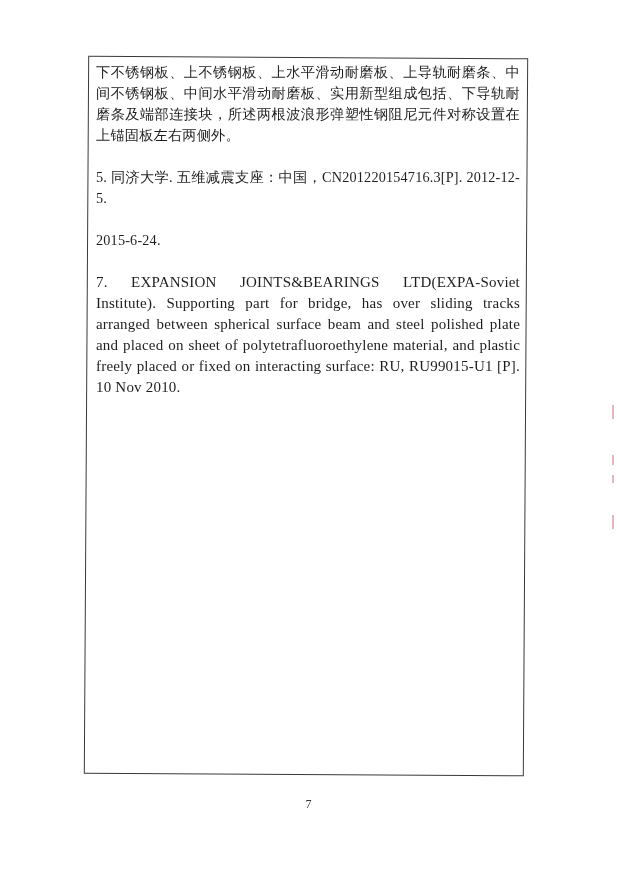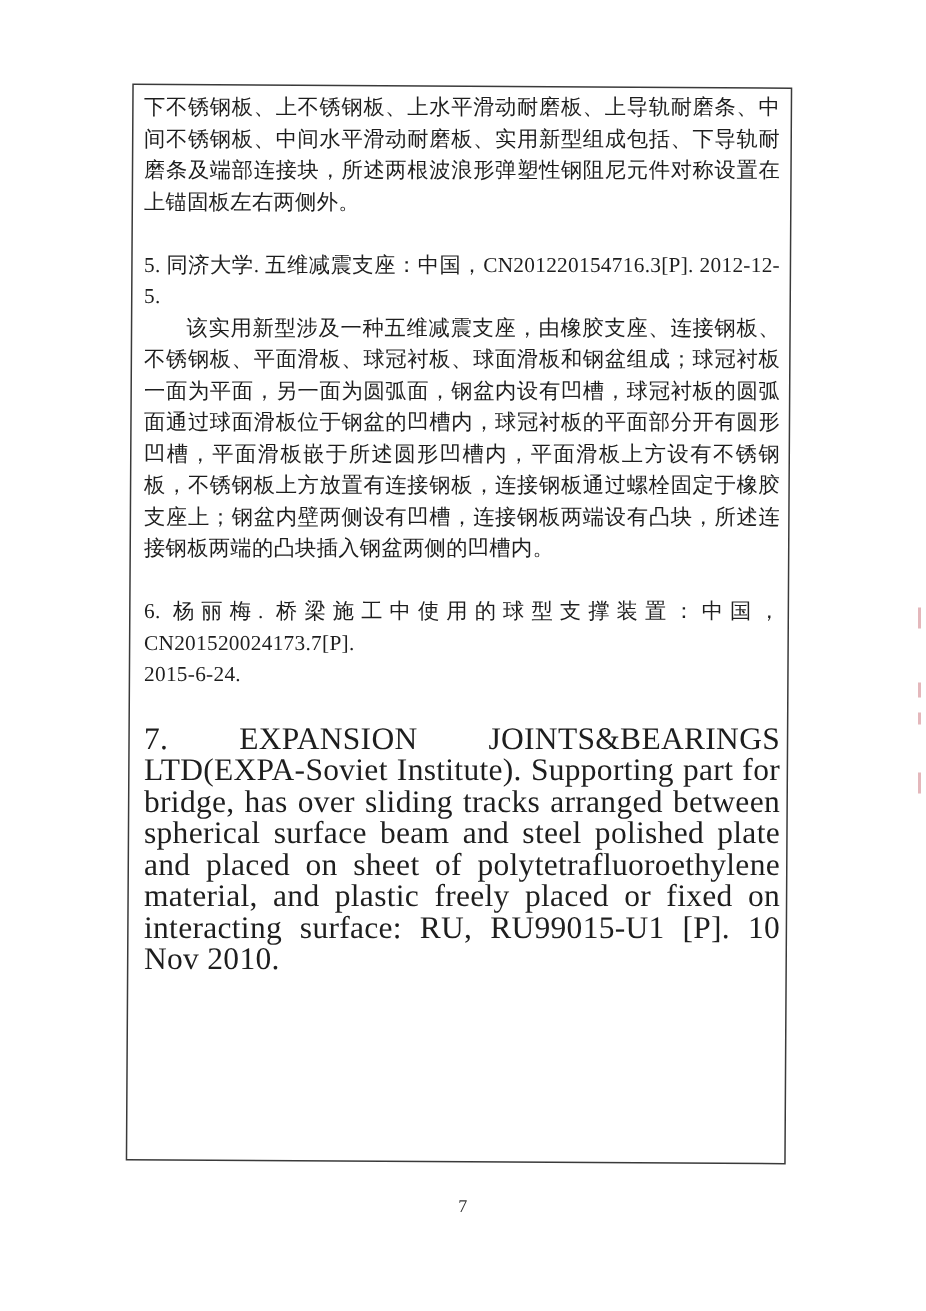--- a/index.html
+++ b/index.html
@@ -34,34 +34,32 @@
 
 <div class="frame"></div>
 
 <div class="content">
   <p class="para">下不锈钢板、上不锈钢板、上水平滑动耐磨板、上导轨耐磨条、中间不锈钢板、中间水平滑动耐磨板、实用新型组成包括、下导轨耐磨条及端部连接块，所述两根波浪形弹塑性钢阻尼元件对称设置在上锚固板左右两侧外。</p>
 
   <div class="gap"></div>
 
   <section>
     <p class="ref">5. 同济大学. 五维减震支座：中国，CN201220154716.3[P]. 2012-12-5.</p>
-    <p class="para indent">该实用新型涉及一种五维减震支座，由橡胶支座、连接钢板、不锈钢板、平面滑板、球冠衬板、球面滑板和钢盆组成；球冠衬板一面为平面，另一面为圆弧面，钢盆内设有凹槽，球冠衬板的圆弧面通过球面滑板位于钢盆的凹槽内，球冠衬板的平面部分开有圆形凹槽，平面滑板嵌于所述圆形凹槽内，平面滑板上方设有不锈钢板，不锈钢板上方放置有连接钢板，连接钢板通过螺栓固定于橡胶支座上；钢盆内壁两侧设有凹槽，连接钢板两端设有凸块，所述连接钢板两端的凸块插入钢盆两侧的凹槽内。</p>
   </section>
 
   <div class="gap"></div>
 
   <section>
-    <p class="ref ref-justify">6. 杨丽梅. 桥梁施工中使用的球型支撑装置：中国，CN201520024173.7[P].</p>
     <p class="ref">2015-6-24.</p>
   </section>
 
   <div class="gap"></div>
 
   <section>
-    <p class="ref" style="font-size:21px; line-height:21px;">7. EXPANSION JOINTS&amp;BEARINGS LTD(EXPA-Soviet Institute). Supporting part for bridge, has over sliding tracks arranged between spherical surface beam and steel polished plate and placed on sheet of polytetrafluoroethylene material, and plastic freely placed or fixed on interacting surface: RU, RU99015-U1 [P]. 10 Nov 2010.</p>
+    <p class="ref" style="font-size:15px; line-height:21px;">7. EXPANSION JOINTS&amp;BEARINGS LTD(EXPA-Soviet Institute). Supporting part for bridge, has over sliding tracks arranged between spherical surface beam and steel polished plate and placed on sheet of polytetrafluoroethylene material, and plastic freely placed or fixed on interacting surface: RU, RU99015-U1 [P]. 10 Nov 2010.</p>
   </section>
 
   <div class="gap"></div>
 
 </div>
 
 <div class="page-num">7</div>
 
 <div class="margin-mark" style="top:405px; height:14px;"></div>
 <div class="margin-mark" style="top:455px; height:10px;"></div>

